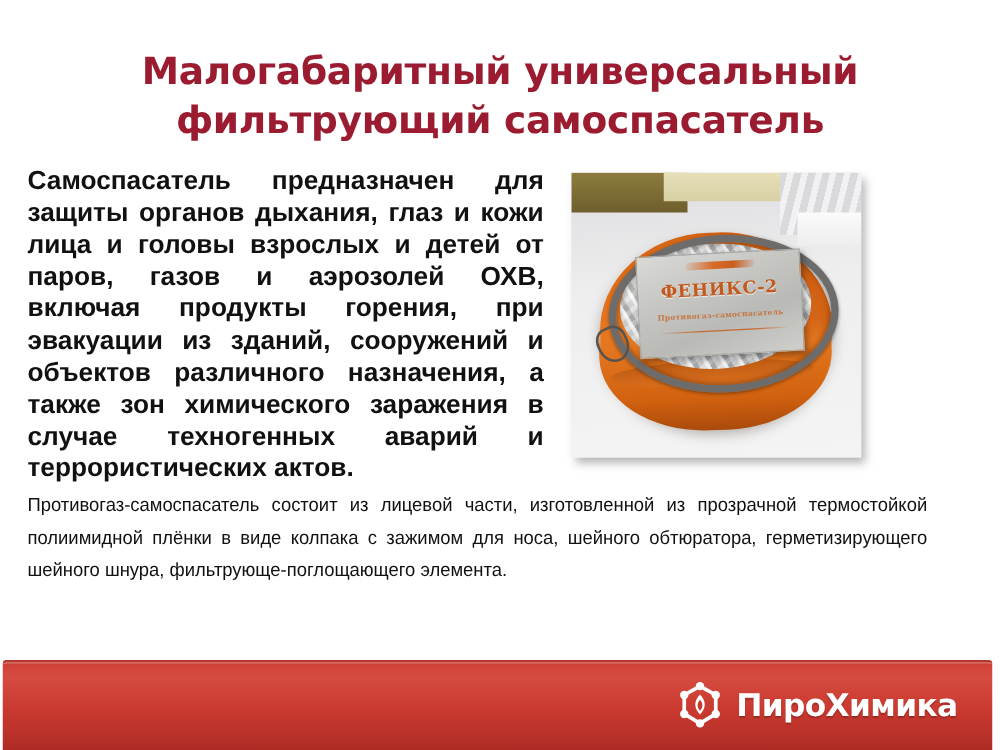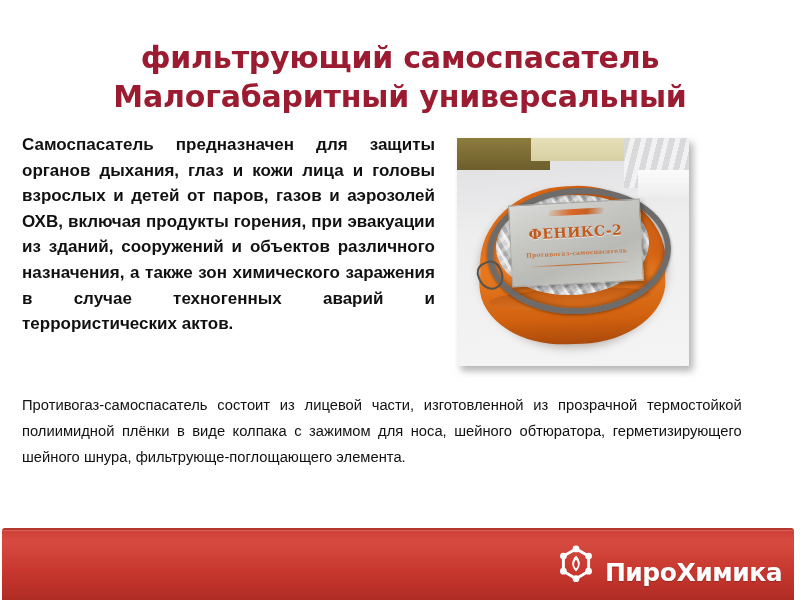--- a/index.html
+++ b/index.html
@@ -39,21 +39,21 @@
 
   
   .para1 {
     position: absolute;
     left: 22px;
     top: 132px;
     width: 413px;
     color: #111111;
     font-family: "Liberation Sans", sans-serif;
     font-weight: bold;
-    font-size: 17px;
+    font-size: 21px;
     line-height: 25.6px;
     text-align: justify;
     text-justify: inter-word;
   }
 
   
   .para2 {
     position: absolute;
     left: 22px;
     top: 392px;
@@ -282,46 +282,46 @@
     font-family: "DejaVu Sans", sans-serif;
     font-weight: bold;
     font-size: 14px;
     letter-spacing: 0.2px;
     text-shadow: 0 1px 1px rgba(0,0,0,0.25);
   }
 
   
   .logo {
     position: absolute;
-    right: 12px;
+    right: 28px;
     top: 13px;
     display: flex;
-    align-items: flex-end;
+    align-items: center;
     gap: 8px;
   }
   .logo-mark { width: 42px; height: 42px; display: block; flex: 0 0 auto; }
   .logo-text {
     color: #ffffff;
     font-family: "DejaVu Sans", sans-serif;
     font-weight: bold;
     font-size: 25px;
     letter-spacing: -0.5px;
     line-height: 1;
     white-space: nowrap;
     text-shadow: 0 1px 1px rgba(0,0,0,0.22);
   }
 </style>
 </head>
 <body>
 
 <div class="slide">
 
   <div class="title">
+    <span class="title-line">Малогабаритный универсальный</span>
     <span class="title-line">фильтрующий самоспасатель</span>
-    <span class="title-line">Малогабаритный универсальный</span>
   </div>
 
   <div class="para1">Самоспасатель предназначен для защиты органов дыхания, глаз и кожи лица и головы взрослых и детей от паров, газов и аэрозолей ОХВ, включая продукты горения, при эвакуации из зданий, сооружений и объектов различного назначения, а также зон химического заражения в случае техногенных аварий и террористических актов.</div>
 
   <div class="para2">Противогаз-самоспасатель состоит из лицевой части, изготовленной из прозрачной термостойкой полиимидной плёнки в виде колпака с зажимом для носа, шейного обтюратора, герметизирующего шейного шнура, фильтрующе-поглощающего элемента.</div>
 
   <div class="photo-wrap">
     <div class="photo">
       <div class="bg-paper"></div>
       <div class="bg-desk-left"></div>

